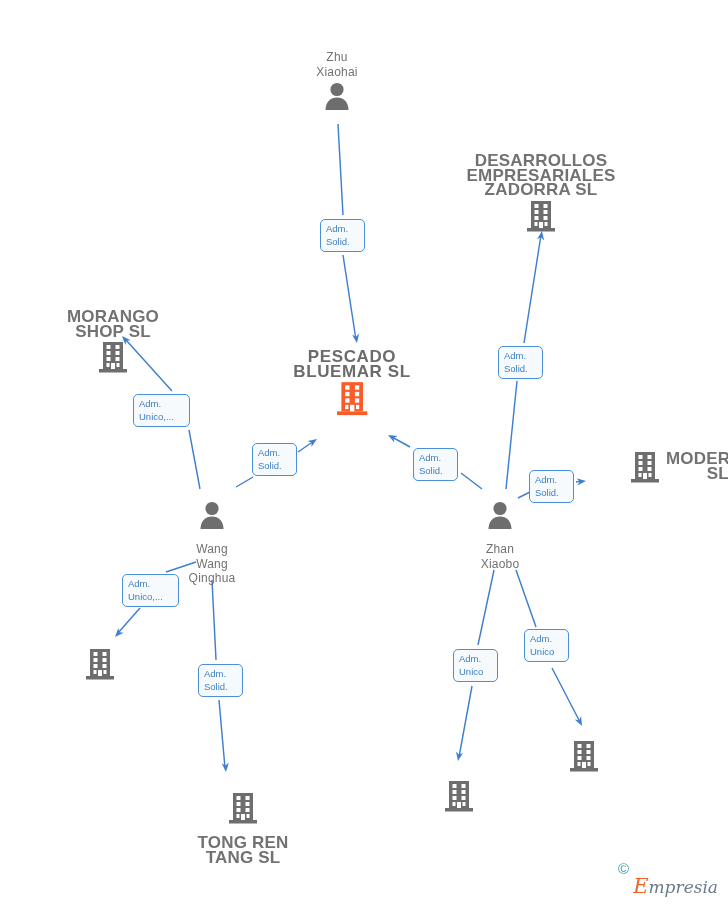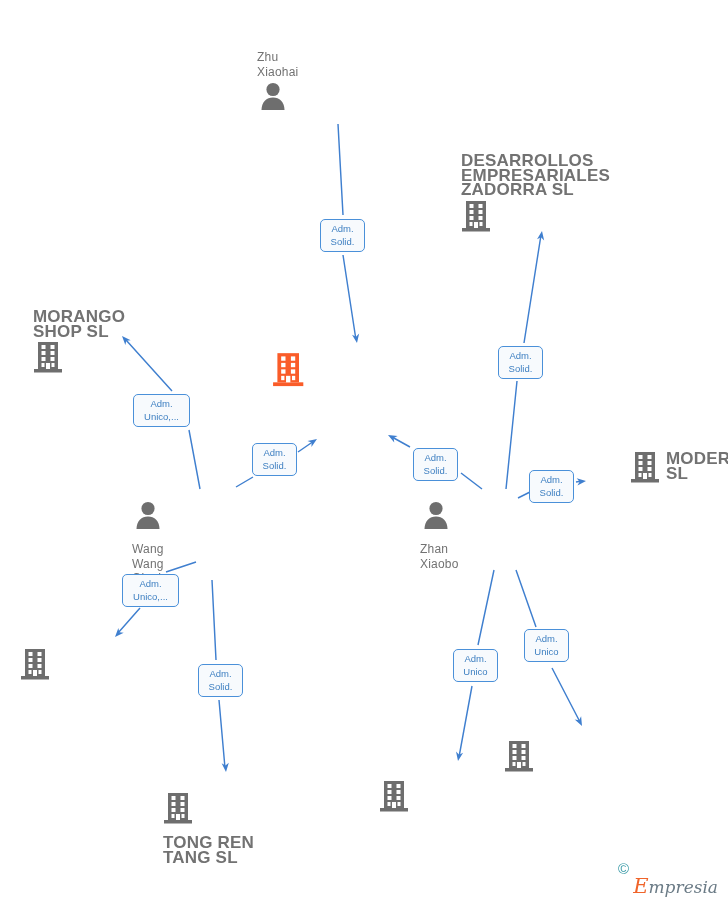--- a/index.html
+++ b/index.html
@@ -26,21 +26,21 @@
     width: 728px;
     height: 905px;
     pointer-events: none;
   }
 
   
   .node {
     position: absolute;
     width: 160px;
     margin-left: -80px;
-    text-align: left;
+    text-align: center;
     color: #6e6e6e;
     z-index: 5;
   }
   .node .label {
     font-size: 17px;
     line-height: 14.6px;
     letter-spacing: 0.2px;
     color: #727272;
     white-space: pre-line;
   }
@@ -79,21 +79,21 @@
   
   .chip {
     position: absolute;
     box-sizing: border-box;
     background: #f7fafd;
     border: 1.3px solid #4a90d9;
     border-radius: 5px;
     color: #3d7fc1;
     font-size: 9.5px;
     line-height: 12.5px;
-    text-align: center;
+    text-align: left;
     padding: 3px 5px 4px 5px;
     white-space: pre-line;
     z-index: 8;
   }
 
   
   #watermark {
     position: absolute;
     right: 10px;
     bottom: 8px;
@@ -195,20 +195,22 @@
               <rect x="17.5" y="11" width="4" height="4"></rect>
               <rect x="8.5" y="17" width="4" height="4"></rect>
               <rect x="17.5" y="17" width="4" height="4"></rect>
               <rect x="13" y="23" width="4" height="6"></rect>
               <rect x="8.5" y="23" width="3" height="4"></rect>
               <rect x="18.5" y="23" width="3" height="4"></rect>
             </g>
           </svg></span>
       </div>
       <div class="node company focus" style="left: 352px; top: 350px;">
+        <div class="label">PESCADO
+BLUEMAR  SL</div>
         <span class="glyph"><svg width="32.400000000000006" height="36.72" viewBox="0 0 30 34">
             <g fill="#fa5c29">
               <rect x="5" y="2" width="20" height="27"></rect>
               <rect x="1" y="29" width="28" height="3.5"></rect>
             </g>
             <g fill="#ffffff">
               <rect x="8.5" y="5" width="4" height="4"></rect>
               <rect x="17.5" y="5" width="4" height="4"></rect>
               <rect x="8.5" y="11" width="4" height="4"></rect>
               <rect x="17.5" y="11" width="4" height="4"></rect>

